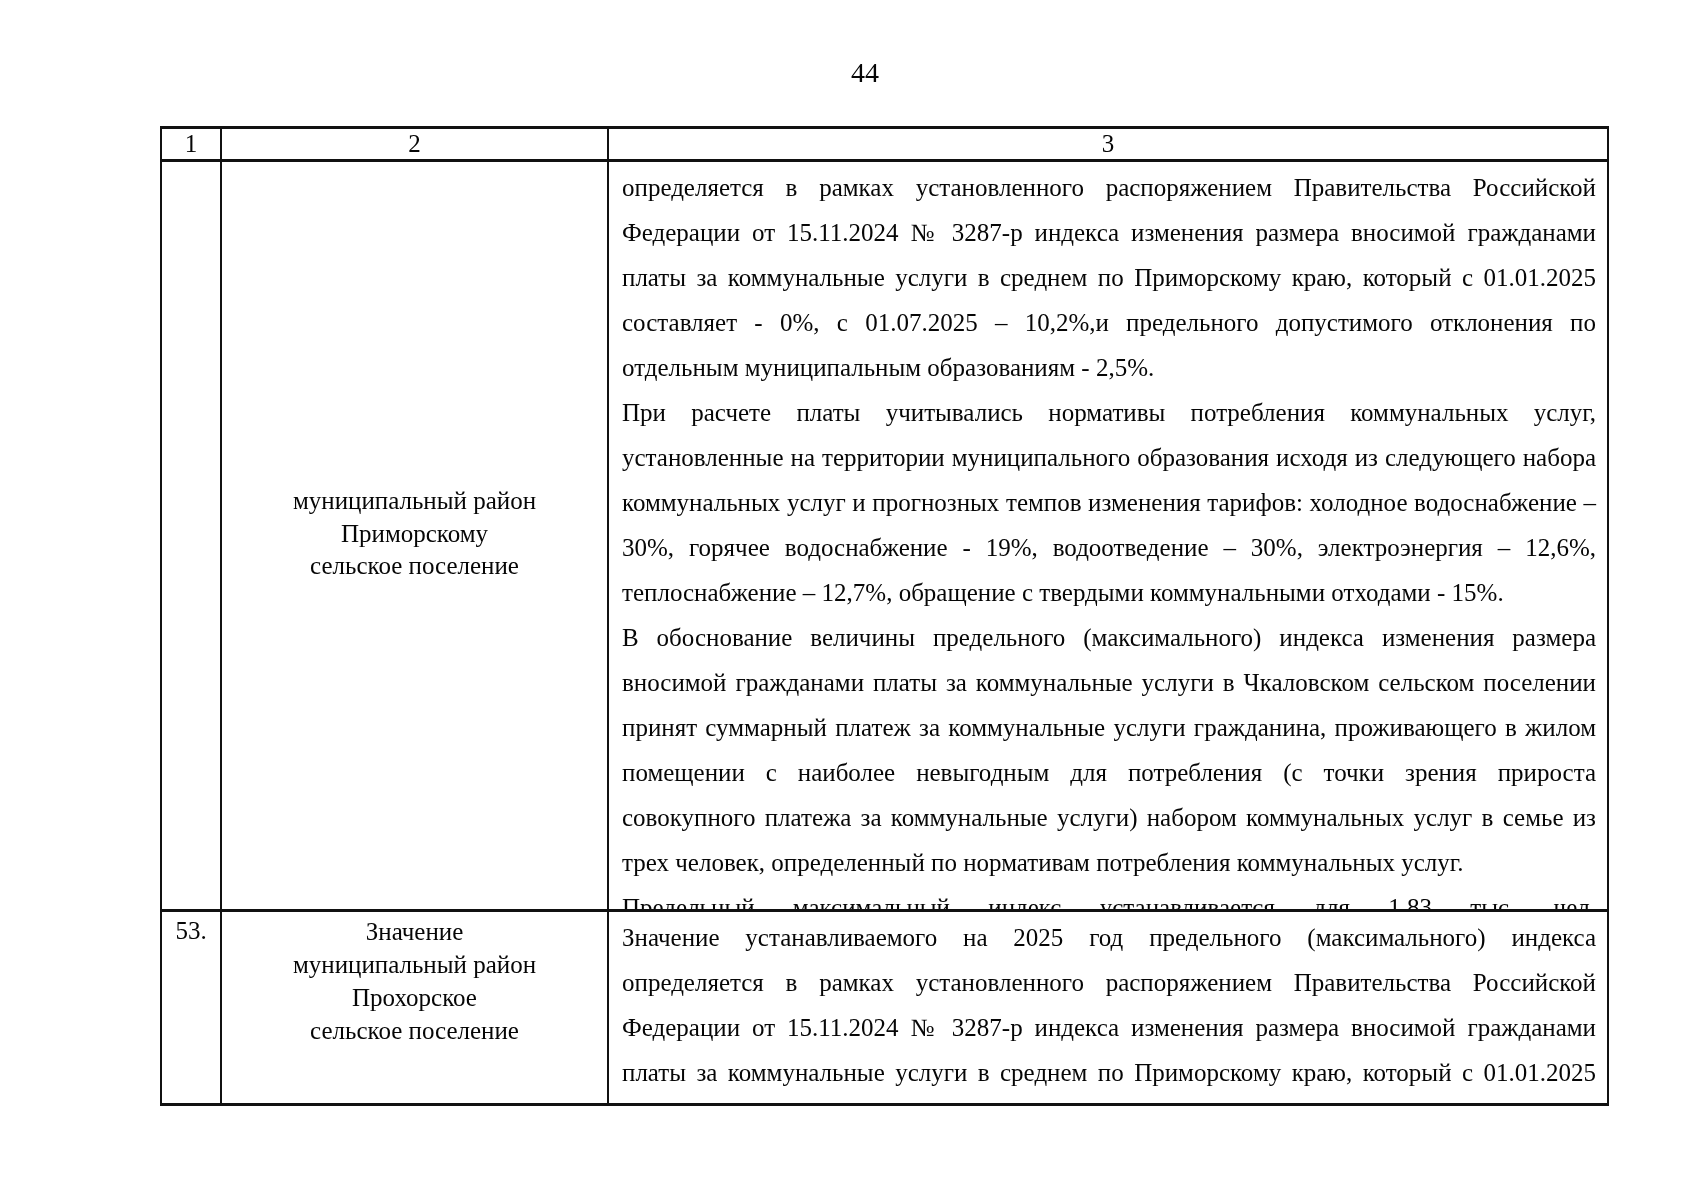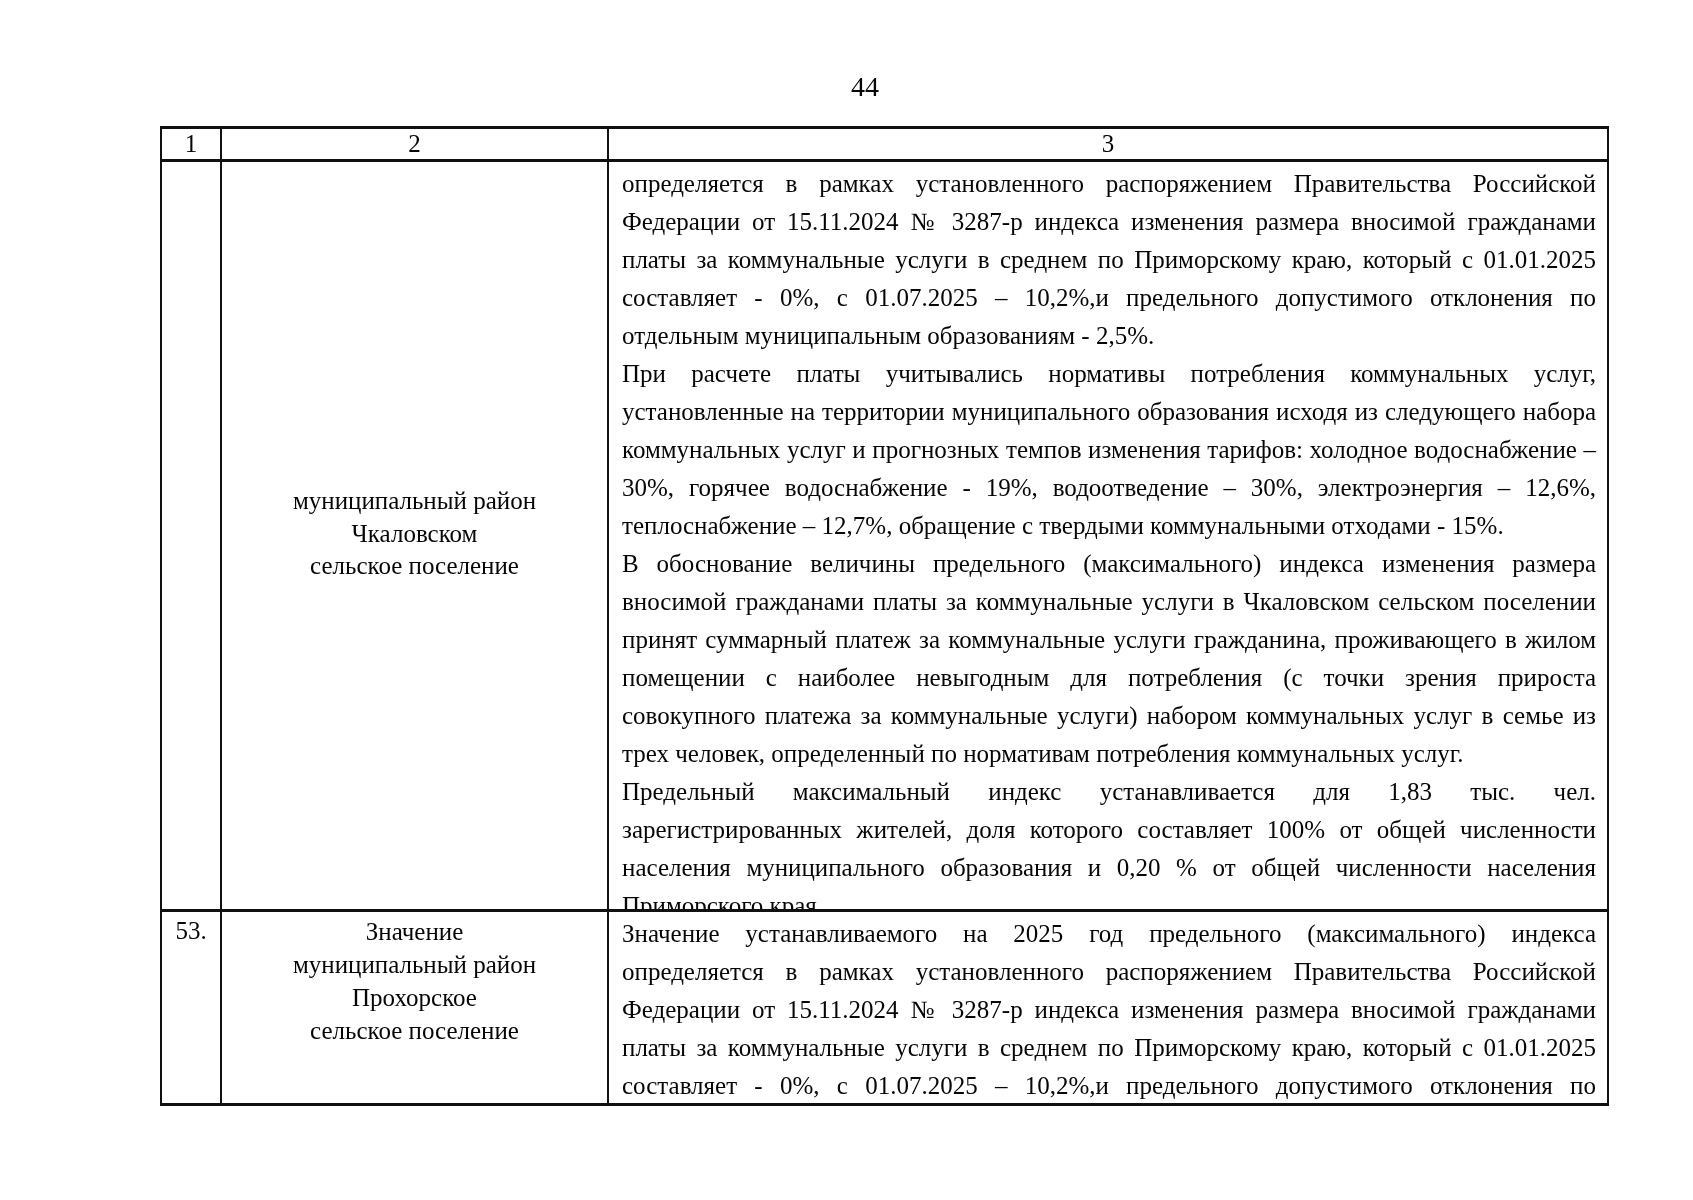--- a/index.html
+++ b/index.html
@@ -11,21 +11,21 @@
     position: relative;
     width: 1693px;
     height: 1200px;
     background: #ffffff;
     color: #060606;
     font-family: "Liberation Serif", serif;
     overflow: hidden;
   }
   .page-number {
     position: absolute;
-    top: 70px;
+    top: 56px;
     left: 160px;
     width: 1410px;
     text-align: center;
     font-size: 28px;
     line-height: 34px;
   }
   table.doc-table {
     position: absolute;
     left: 160px;
     top: 126px;
@@ -71,21 +71,21 @@
     line-height: 33px;
   }
   .row-num {
     padding-top: 3px;
     text-align: center;
     line-height: 32px;
   }
   .body-text {
     padding: 3px 11px 0 13px;
     text-align: justify;
-    line-height: 38px;
+    line-height: 45px;
   }
   .body-text p {
     margin: 0;
     text-align: justify;
     text-align-last: left;
   }
 </style>
 </head>
 <body>
 
@@ -107,21 +107,21 @@
       </tr>
     </thead>
     <tbody>
       <tr>
         <td>
           <div class="cell-inner h-row1 row-num"></div>
         </td>
         <td>
           <div class="cell-inner h-row1 muni-mid">
             <div>муниципальный район</div>
-            <div>Чкаловском</div>
+            <div>Приморскому</div>
             <div>сельское поселение</div>
           </div>
         </td>
         <td>
           <div class="cell-inner h-row1 body-text">
             <p>определяется в рамках установленного распоряжением Правительства Российской Федерации от 15.11.2024 № 3287-р индекса изменения размера вносимой гражданами платы за коммунальные услуги в среднем по Приморскому краю, который с 01.01.2025 составляет - 0%, с 01.07.2025 – 10,2%,и предельного допустимого отклонения по отдельным муниципальным образованиям - 2,5%.</p>
             <p>При расчете платы учитывались нормативы потребления коммунальных услуг, установленные на территории муниципального образования исходя из следующего набора коммунальных услуг и прогнозных темпов изменения тарифов: холодное водоснабжение – 30%, горячее водоснабжение - 19%, водоотведение – 30%, электроэнергия – 12,6%, теплоснабжение – 12,7%, обращение с твердыми коммунальными отходами - 15%.</p>
             <p>В обоснование величины предельного (максимального) индекса изменения размера вносимой гражданами платы за коммунальные услуги в Чкаловском сельском поселении принят суммарный платеж за коммунальные услуги гражданина, проживающего в жилом помещении с наиболее невыгодным для потребления (с точки зрения прироста совокупного платежа за коммунальные услуги) набором коммунальных услуг в семье из трех человек, определенный по нормативам потребления коммунальных услуг.</p>
             <p>Предельный максимальный индекс устанавливается для 1,83 тыс. чел. зарегистрированных жителей, доля которого составляет 100% от общей численности населения муниципального образования и 0,20 % от общей численности населения Приморского края.</p>
           </div>

